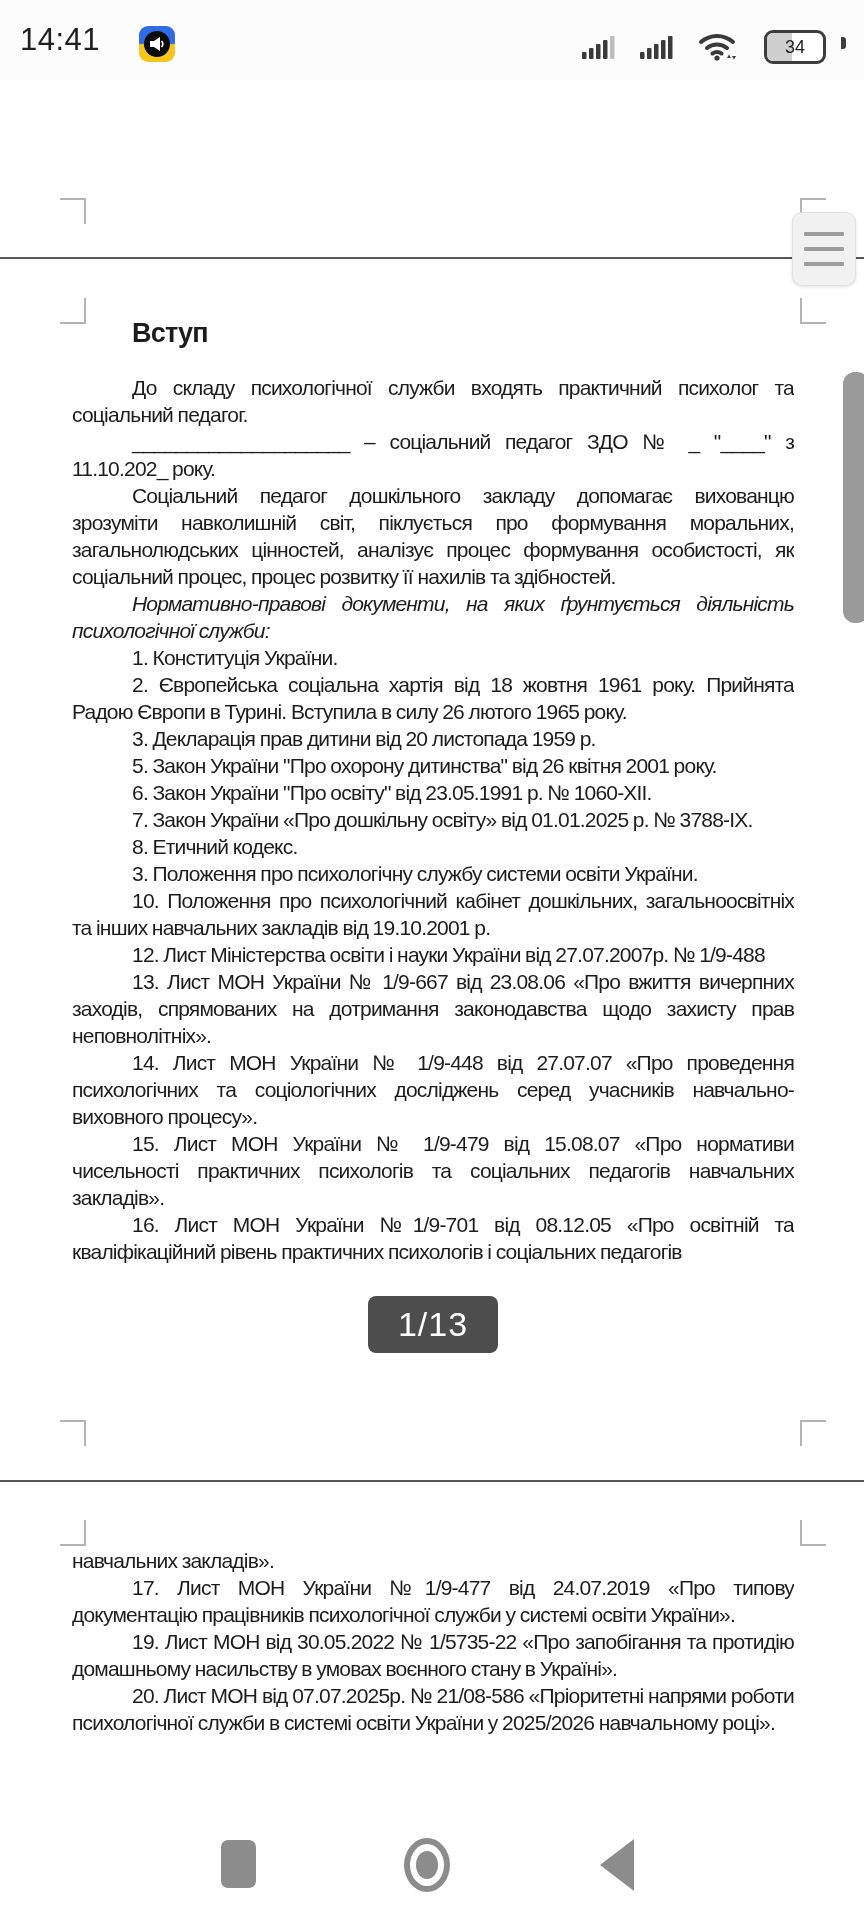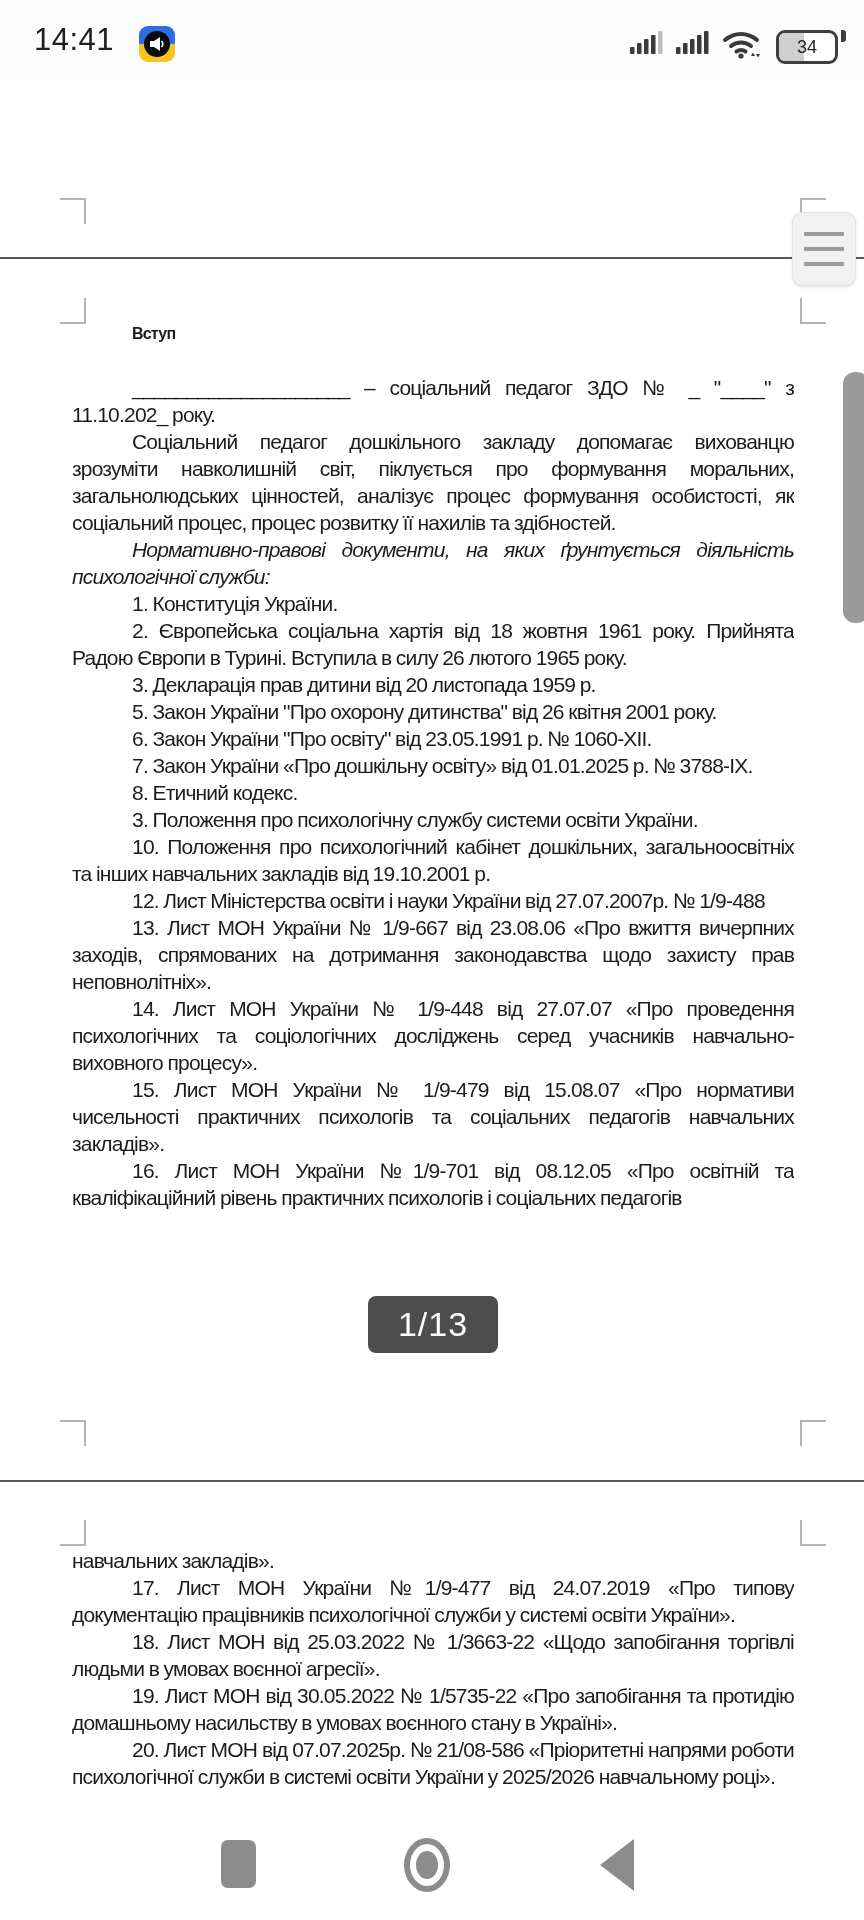--- a/index.html
+++ b/index.html
@@ -1,26 +1,26 @@
 <!DOCTYPE html>
 <html><head>
 <meta charset="utf-8">
 <style>
   html,body{margin:0;padding:0;background:#ffffff;}
   .screen{position:relative;width:864px;height:1920px;background:#ffffff;overflow:hidden;
           font-family:"Liberation Sans",sans-serif;}
 
   
   .status-bar{position:absolute;left:0;top:0;width:864px;height:80px;background:#fcfcfc;}
-  .time{position:absolute;left:34px;top:22px;font-size:31px;color:#1f1f1f;letter-spacing:.5px;}
+  .time{position:absolute;left:20px;top:22px;font-size:31px;color:#1f1f1f;letter-spacing:.5px;}
   .app-icon{position:absolute;left:139px;top:26px;width:36px;height:36px;border-radius:9px;
             background:linear-gradient(180deg,#2e6be5 0%,#2e6be5 48%,#f6c51e 52%,#f6c51e 100%);}
   .app-icon .disc{position:absolute;left:5px;top:5px;width:26px;height:26px;border-radius:50%;background:#0b0b0b;}
   .app-icon svg{position:absolute;left:10px;top:10px;}
-  .sb-right{position:absolute;right:18px;top:30px;display:flex;align-items:flex-start;gap:12px;}
+  .sb-right{position:absolute;right:18px;top:30px;display:flex;align-items:center;gap:24px;}
   .battery{position:relative;width:56px;height:28px;border:3px solid #3d3d3d;border-radius:9px;
            display:flex;align-items:center;justify-content:center;background:#fff;overflow:hidden;}
   .battery .fill{position:absolute;left:0;top:0;bottom:0;width:45%;background:#cfcfcf;}
   .battery .pct{position:relative;font-size:18px;color:#222;}
   .battery-nub{width:5px;height:12px;background:#3d3d3d;border-radius:0 3px 3px 0;margin-left:-9px;margin-bottom:8px;}
 
   
   .doc{position:absolute;left:0;top:80px;width:864px;height:1740px;background:#ffffff;}
   .sep-line{position:absolute;left:0;width:864px;height:2px;background:#565656;}
   .mark{position:absolute;width:24px;height:24px;border:0 solid #b4b4b4;}
@@ -32,21 +32,21 @@
 
   .menu-btn{position:absolute;left:792px;top:212px;width:62px;height:72px;background:#f1f1f1;
             border:1px solid #e2e2e2;border-radius:10px;box-shadow:0 1px 3px rgba(0,0,0,.12);
             display:flex;flex-direction:column;justify-content:center;gap:11px;align-items:center;z-index:5;}
   .menu-btn i{display:block;width:40px;height:4px;background:#9c9c9c;border-radius:1px;}
 
   .text-block{position:absolute;left:72px;width:722px;color:#1c1c1c;font-size:21px;line-height:27px;
               letter-spacing:-0.8px;word-spacing:-0.5px;text-align:justify;overflow:hidden;}
   .tb1{top:320px;height:1058px;}
   .tb2{top:1547px;height:276px;}
-  .text-block h2{margin:0 0 27px 0;font-size:16px;line-height:27px;font-weight:bold;text-indent:60px;}
+  .text-block h2{margin:0 0 27px 0;font-size:27px;line-height:27px;font-weight:bold;text-indent:60px;}
   .text-block p{margin:0;}
   .text-block p.ind{text-indent:60px;}
   .text-block p.ital{font-style:italic;}
 
   .page-badge{position:absolute;left:368px;top:1296px;width:130px;height:57px;border-radius:8px;
               background:rgba(62,62,62,.92);color:#ffffff;font-size:34px;display:flex;
               align-items:center;justify-content:center;letter-spacing:1px;z-index:6;}
 
   .scroll-thumb{position:absolute;left:843px;top:372px;width:26px;height:251px;background:#9a9a9a;
                 border-radius:12px;z-index:4;}
@@ -119,20 +119,21 @@
     </div>
 
     <span class="mark m-bl" style="left:60px;top:218px;"></span>
     <span class="mark m-br" style="left:800px;top:218px;"></span>
     <span class="mark m-tl" style="left:60px;top:1340px;"></span>
     <span class="mark m-tr" style="left:800px;top:1340px;"></span>
 
     <div class="text-block tb1" style="top:240px;">
       <h2>Вступ</h2>
       <div>
+          <p class="ind ">До складу психологічної служби входять практичний психолог та соціальний педагог.</p>
           <p class="ind ">____________________ – соціальний педагог ЗДО № _ "____" з 11.10.202_ року.</p>
           <p class="ind ">Соціальний педагог дошкільного закладу допомагає вихованцю зрозуміти навколишній світ, піклується про формування моральних, загальнолюдських цінностей, аналізує процес формування особистості, як соціальний процес, процес розвитку її нахилів та здібностей.</p>
           <p class="ind ital">Нормативно-правові документи, на яких ґрунтується діяльність психологічної служби:</p>
           <p class="ind ">1. Конституція України.</p>
           <p class="ind ">2. Європейська соціальна хартія від 18 жовтня 1961 року. Прийнята Радою Європи в Турині. Вступила в силу 26 лютого 1965 року.</p>
           <p class="ind ">3. Декларація прав дитини від 20 листопада 1959 р.</p>
           <p class="ind ">5. Закон України "Про охорону дитинства" від 26 квітня 2001 року.</p>
           <p class="ind ">6. Закон України "Про освіту" від 23.05.1991 р. № 1060-XII.</p>
           <p class="ind ">7. Закон України «Про дошкільну освіту» від 01.01.2025 р. № 3788-IX.</p>
           <p class="ind ">8. Етичний кодекс.</p>
@@ -148,21 +149,20 @@
 
     <div class="sep-line" style="top:1400px;"></div>
 
     <span class="mark m-bl" style="left:60px;top:1440px;"></span>
     <span class="mark m-br" style="left:800px;top:1440px;"></span>
 
     <div class="text-block tb2" style="top:1467px;">
       <div>
           <p class="">навчальних закладів».</p>
           <p class="ind ">17. Лист МОН України №1/9-477 від 24.07.2019 «Про типову документацію працівників психологічної служби у системі освіти України».</p>
-          <p class="ind ">18. Лист МОН від 25.03.2022 № 1/3663-22 «Щодо запобігання торгівлі людьми в умовах воєнної агресії».</p>
           <p class="ind ">19. Лист МОН від 30.05.2022 № 1/5735-22 «Про запобігання та протидію домашньому насильству в умовах воєнного стану в Україні».</p>
           <p class="ind ">20. Лист МОН від 07.07.2025р. № 21/08-586 «Пріоритетні напрями роботи психологічної служби в системі освіти України у 2025/2026 навчальному році».</p>
         </div>
     </div>
 
     <div class="page-badge" style="top:1216px;">1/13</div>
 
     <div class="scroll-thumb" style="top:292px;"></div>
   </div>
 

